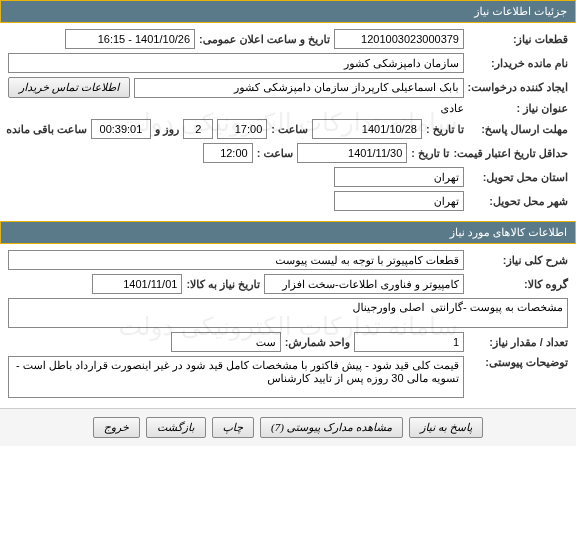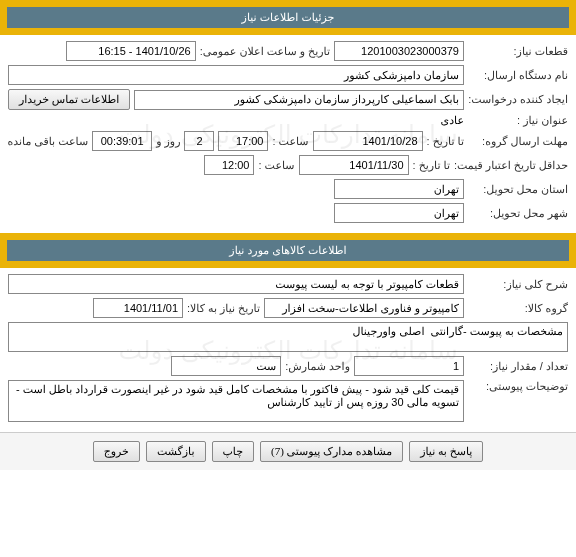--- a/index.html
+++ b/index.html
@@ -19,40 +19,40 @@
   color: rgba(0,0,0,0.06);
   pointer-events: none;
   z-index: 0;
   white-space: nowrap;
 }
 .section-header {
   background: #5a7a8a;
   color: #fff;
   padding: 4px 8px;
   font-size: 11px;
-  border: 7px solid #eab308;
-  text-align: center;
+  border: 1px solid #eab308;
 }
 .form-area {
   padding: 6px 8px;
   position: relative;
   z-index: 1;
 }
 .row {
   display: flex;
   align-items: center;
   margin-bottom: 4px;
   gap: 4px;
 }
 .label {
   color: #333;
   font-size: 11px;
   min-width: 100px;
   text-align: right;
   white-space: nowrap;
+  font-weight: bold;
 }
 .label-sm { min-width: auto; }
 input[type="text"], .textbox {
   border: 1px solid #888;
   background: #fff;
   padding: 2px 4px;
   font-size: 11px;
   font-family: Tahoma, Arial;
   height: 20px;
   direction: rtl;
@@ -62,20 +62,21 @@
   resize: none;
 }
 .btn {
   background: linear-gradient(#f8f8f8, #e0e0e0);
   border: 1px solid #888;
   padding: 3px 10px;
   font-size: 11px;
   font-family: Tahoma;
   cursor: pointer;
   border-radius: 2px;
+  font-style: italic;
 }
 .btn-row {
   display: flex;
   gap: 6px;
   padding: 8px;
   justify-content: center;
   border-top: 1px solid #ccc;
   background: #f5f5f5;
 }
 .flex1 { flex: 1; }
@@ -91,37 +92,37 @@
   <div class="watermark">سامانه تدارکات الکترونیکی دولت</div>
 
   <div class="row">
     <span class="label">قطعات نیاز:</span>
     <input class="textbox" style="width: 130px;" value="1201003023000379">
     <span class="label label-sm">تاریخ و ساعت اعلان عمومی:</span>
     <input class="textbox" style="width: 130px;" value="1401/10/26 - 16:15">
   </div>
 
   <div class="row">
-    <span class="label">نام دستگاه ارسال:</span>
+    <span class="label">نام مانده خریدار:</span>
     <input class="textbox flex1" value="سازمان دامپزشکی کشور" style="">
   </div>
 
   <div class="row">
     <span class="label">ایجاد کننده درخواست:</span>
     <input class="textbox flex1" value="بابک اسماعیلی کارپرداز سازمان دامپزشکی کشور" style="">
     <button class="btn">اطلاعات تماس خریدار</button>
   </div>
 
   <div class="row">
     <span class="label">عنوان نیاز :</span>
     <span>عادی</span>
   </div>
 
   <div class="row">
-    <span class="label">مهلت ارسال گروه:</span>
+    <span class="label">مهلت ارسال پاسخ:</span>
     <span class="label label-sm">تا تاریخ :</span>
     <input class="textbox" style="width: 110px;" value="1401/10/28">
     <span class="label label-sm">ساعت :</span>
     <input class="textbox" style="width: 50px;" value="17:00">
     <input class="textbox" style="width: 30px; text-align: center;" value="2">
     <span class="label label-sm">روز و</span>
     <input class="textbox" style="width: 60px; text-align: center;" value="00:39:01">
     <span class="label label-sm">ساعت باقی مانده</span>
   </div>
 

